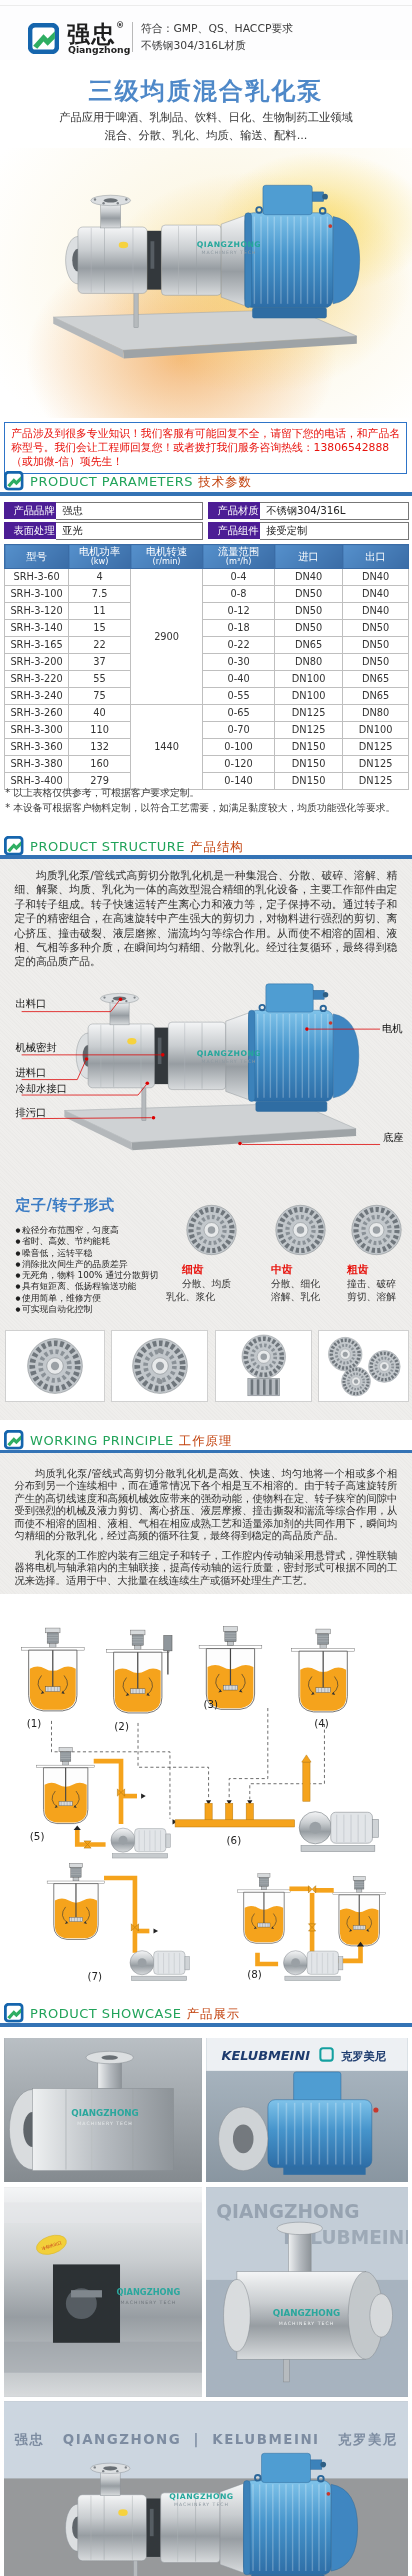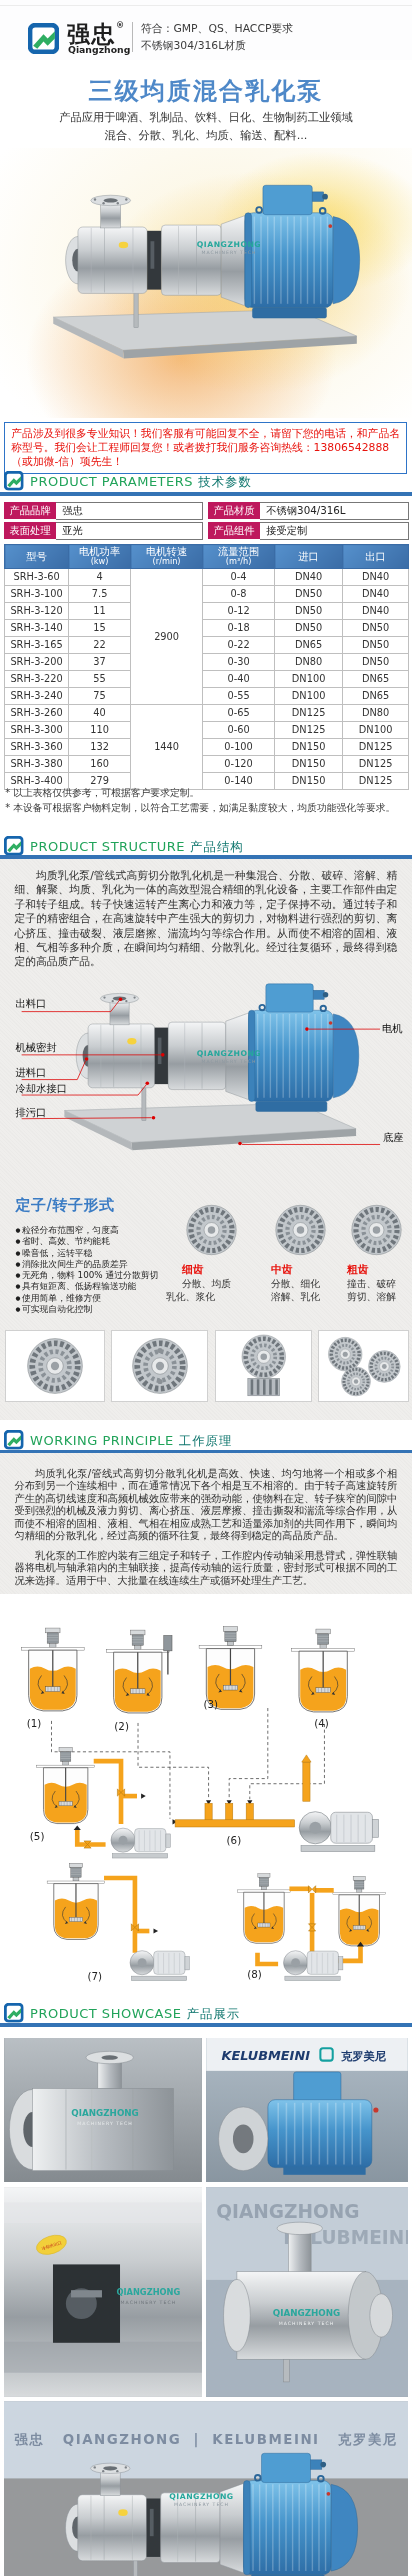--- a/index.html
+++ b/index.html
@@ -28,25 +28,25 @@
   .wm{position:absolute;text-align:center;line-height:1.15;pointer-events:none;}
   .wm .en{color:#25a79c;font-weight:bold;font-size:7.7px;letter-spacing:0.5px;}
   .wm .sub{color:#8d98a0;font-size:4.6px;letter-spacing:1px;}
   
   .notice{position:absolute;left:4.1px;top:422px;width:389px;border:1.5px solid #2e74c8;background:#fff;
           padding:4.1px 6.2px;font-size:10.8px;line-height:14px;color:#e8120c;}
   
   .sec-head{position:absolute;left:4.1px;height:20.6px;}
   .sec-head svg{position:absolute;left:0;top:0;}
   .sec-en{position:absolute;left:26px;top:3.1px;font-size:13px;color:#21a35a;letter-spacing:0.5px;white-space:nowrap;}
-  .sec-cn{font-size:12.4px;color:#0f766e;margin-left:5.2px;letter-spacing:1px;}
+  .sec-cn{font-size:12.4px;color:#c2410c;margin-left:5.2px;letter-spacing:1px;}
   .blue-bar{position:absolute;left:0;width:412px;height:3.6px;background:#3473b5;}
   
   .info-cell{position:absolute;height:16.5px;}
-  .info-label{position:absolute;left:0;top:0;width:52px;height:16.5px;background:#be185d;color:#fff;
+  .info-label{position:absolute;left:0;top:0;width:60px;height:16.5px;background:#4c1d95;color:#fff;
               font-size:10.3px;text-align:center;line-height:16.5px;}
   .info-value{position:absolute;left:52px;top:0;height:15.5px;border:0.5px solid #777;border-left:none;
               background:#fff;font-size:10.3px;line-height:15.5px;padding-left:6.2px;color:#222;}
   
   table.spec{position:absolute;left:4.1px;top:544px;width:404px;border-collapse:collapse;table-layout:fixed;}
   table.spec th{background:linear-gradient(135deg,#5590cc,#3a6ca6);color:#fff;font-weight:normal;
                 border:0.5px solid #3a6ca6;padding:1px 0;}
   table.spec th .h-main{font-size:10.3px;line-height:11.3px;}
   table.spec th .h-sub{font-size:8.2px;line-height:9.3px;}
   table.spec td{border:0.5px solid #bfbfbf;background:#fff;text-align:center;font-size:9.8px;color:#333;height:16px;padding:0;}
@@ -344,21 +344,21 @@
           <td>SRH-3-260</td>
           <td>40</td>
           <td class="speed" rowspan="5">1440</td>
           <td>0-65</td>
           <td>DN125</td>
           <td>DN80</td>
         </tr>
     <tr>
           <td>SRH-3-300</td>
           <td>110</td>
-          <td>0-60</td>
+          <td>0-70</td>
           <td>DN125</td>
           <td>DN100</td>
         </tr>
     <tr>
           <td>SRH-3-360</td>
           <td>132</td>
           <td>0-100</td>
           <td>DN150</td>
           <td>DN125</td>
         </tr>

